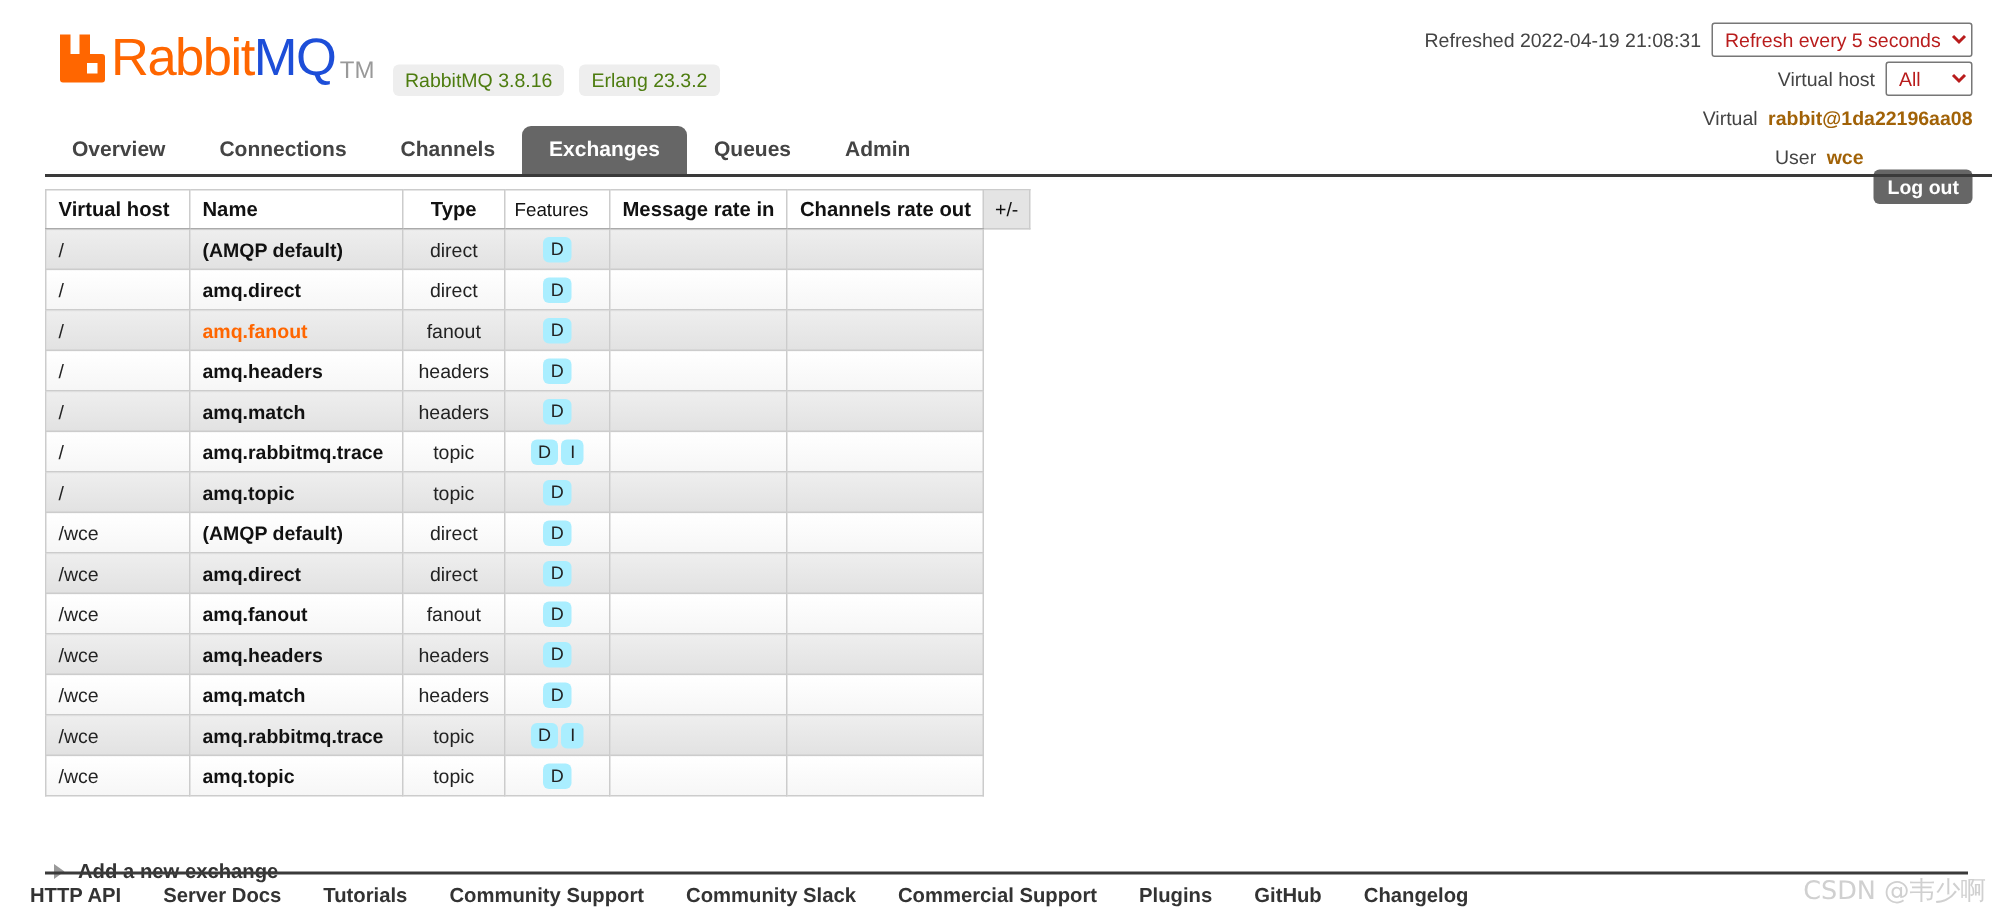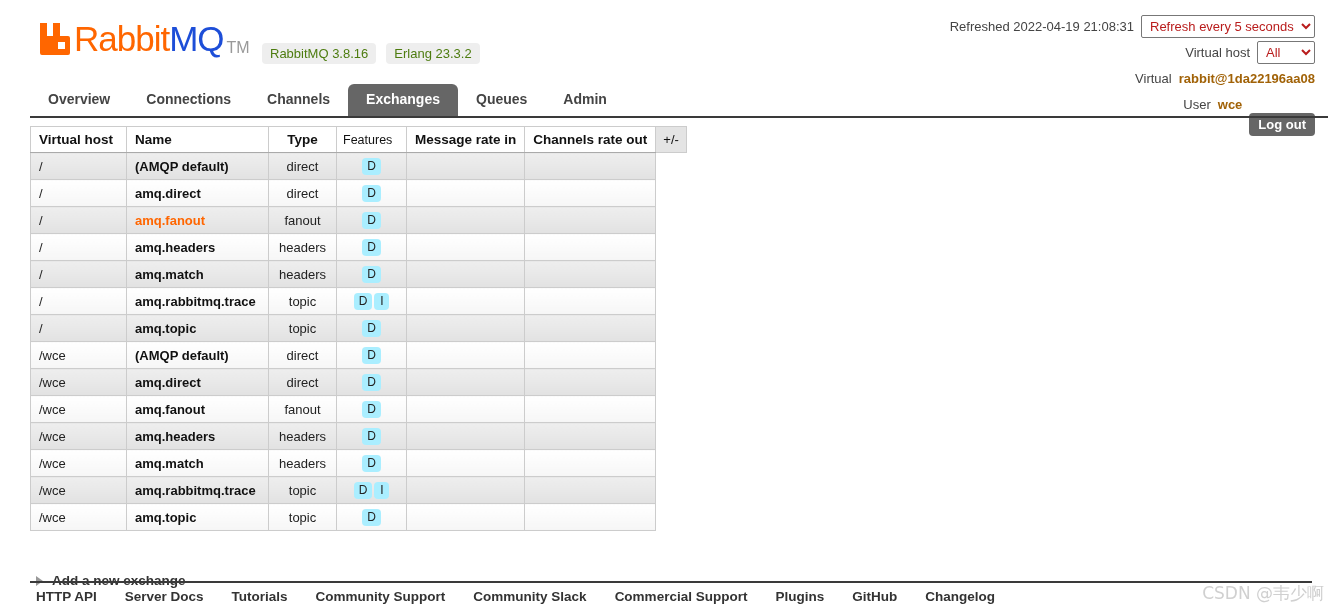--- a/index.html
+++ b/index.html
@@ -98,21 +98,21 @@
   .add-section { position: absolute; left: 36px; top: 573px; display: flex; align-items: center; cursor: pointer; }
   .tri {
     width: 0; height: 0; border-left: 7px solid #999;
     border-top: 5px solid transparent; border-bottom: 5px solid transparent;
     margin-right: 9px;
   }
   .add-label { font-size: 13.5px; font-weight: bold; color: #333; }
 
   
   .footer-rule { position: absolute; left: 30px; top: 581px; width: 1282px; height: 2px; background: #3a3a3a; }
-  .footer { position: absolute; left: 36px; top: 589px; display: flex; gap: 28px; }
+  .footer { position: absolute; left: 20px; top: 589px; display: flex; gap: 28px; }
   .footer a {
     font-size: 13.5px; font-weight: bold; color: #333; text-decoration: none; white-space: nowrap;
   }
 
   .watermark {
     position: absolute; right: 18px; bottom: 4px;
     font-size: 17px; color: #d0d0d0; white-space: nowrap;
     font-family: "DejaVu Sans", sans-serif;
   }
 </style>

